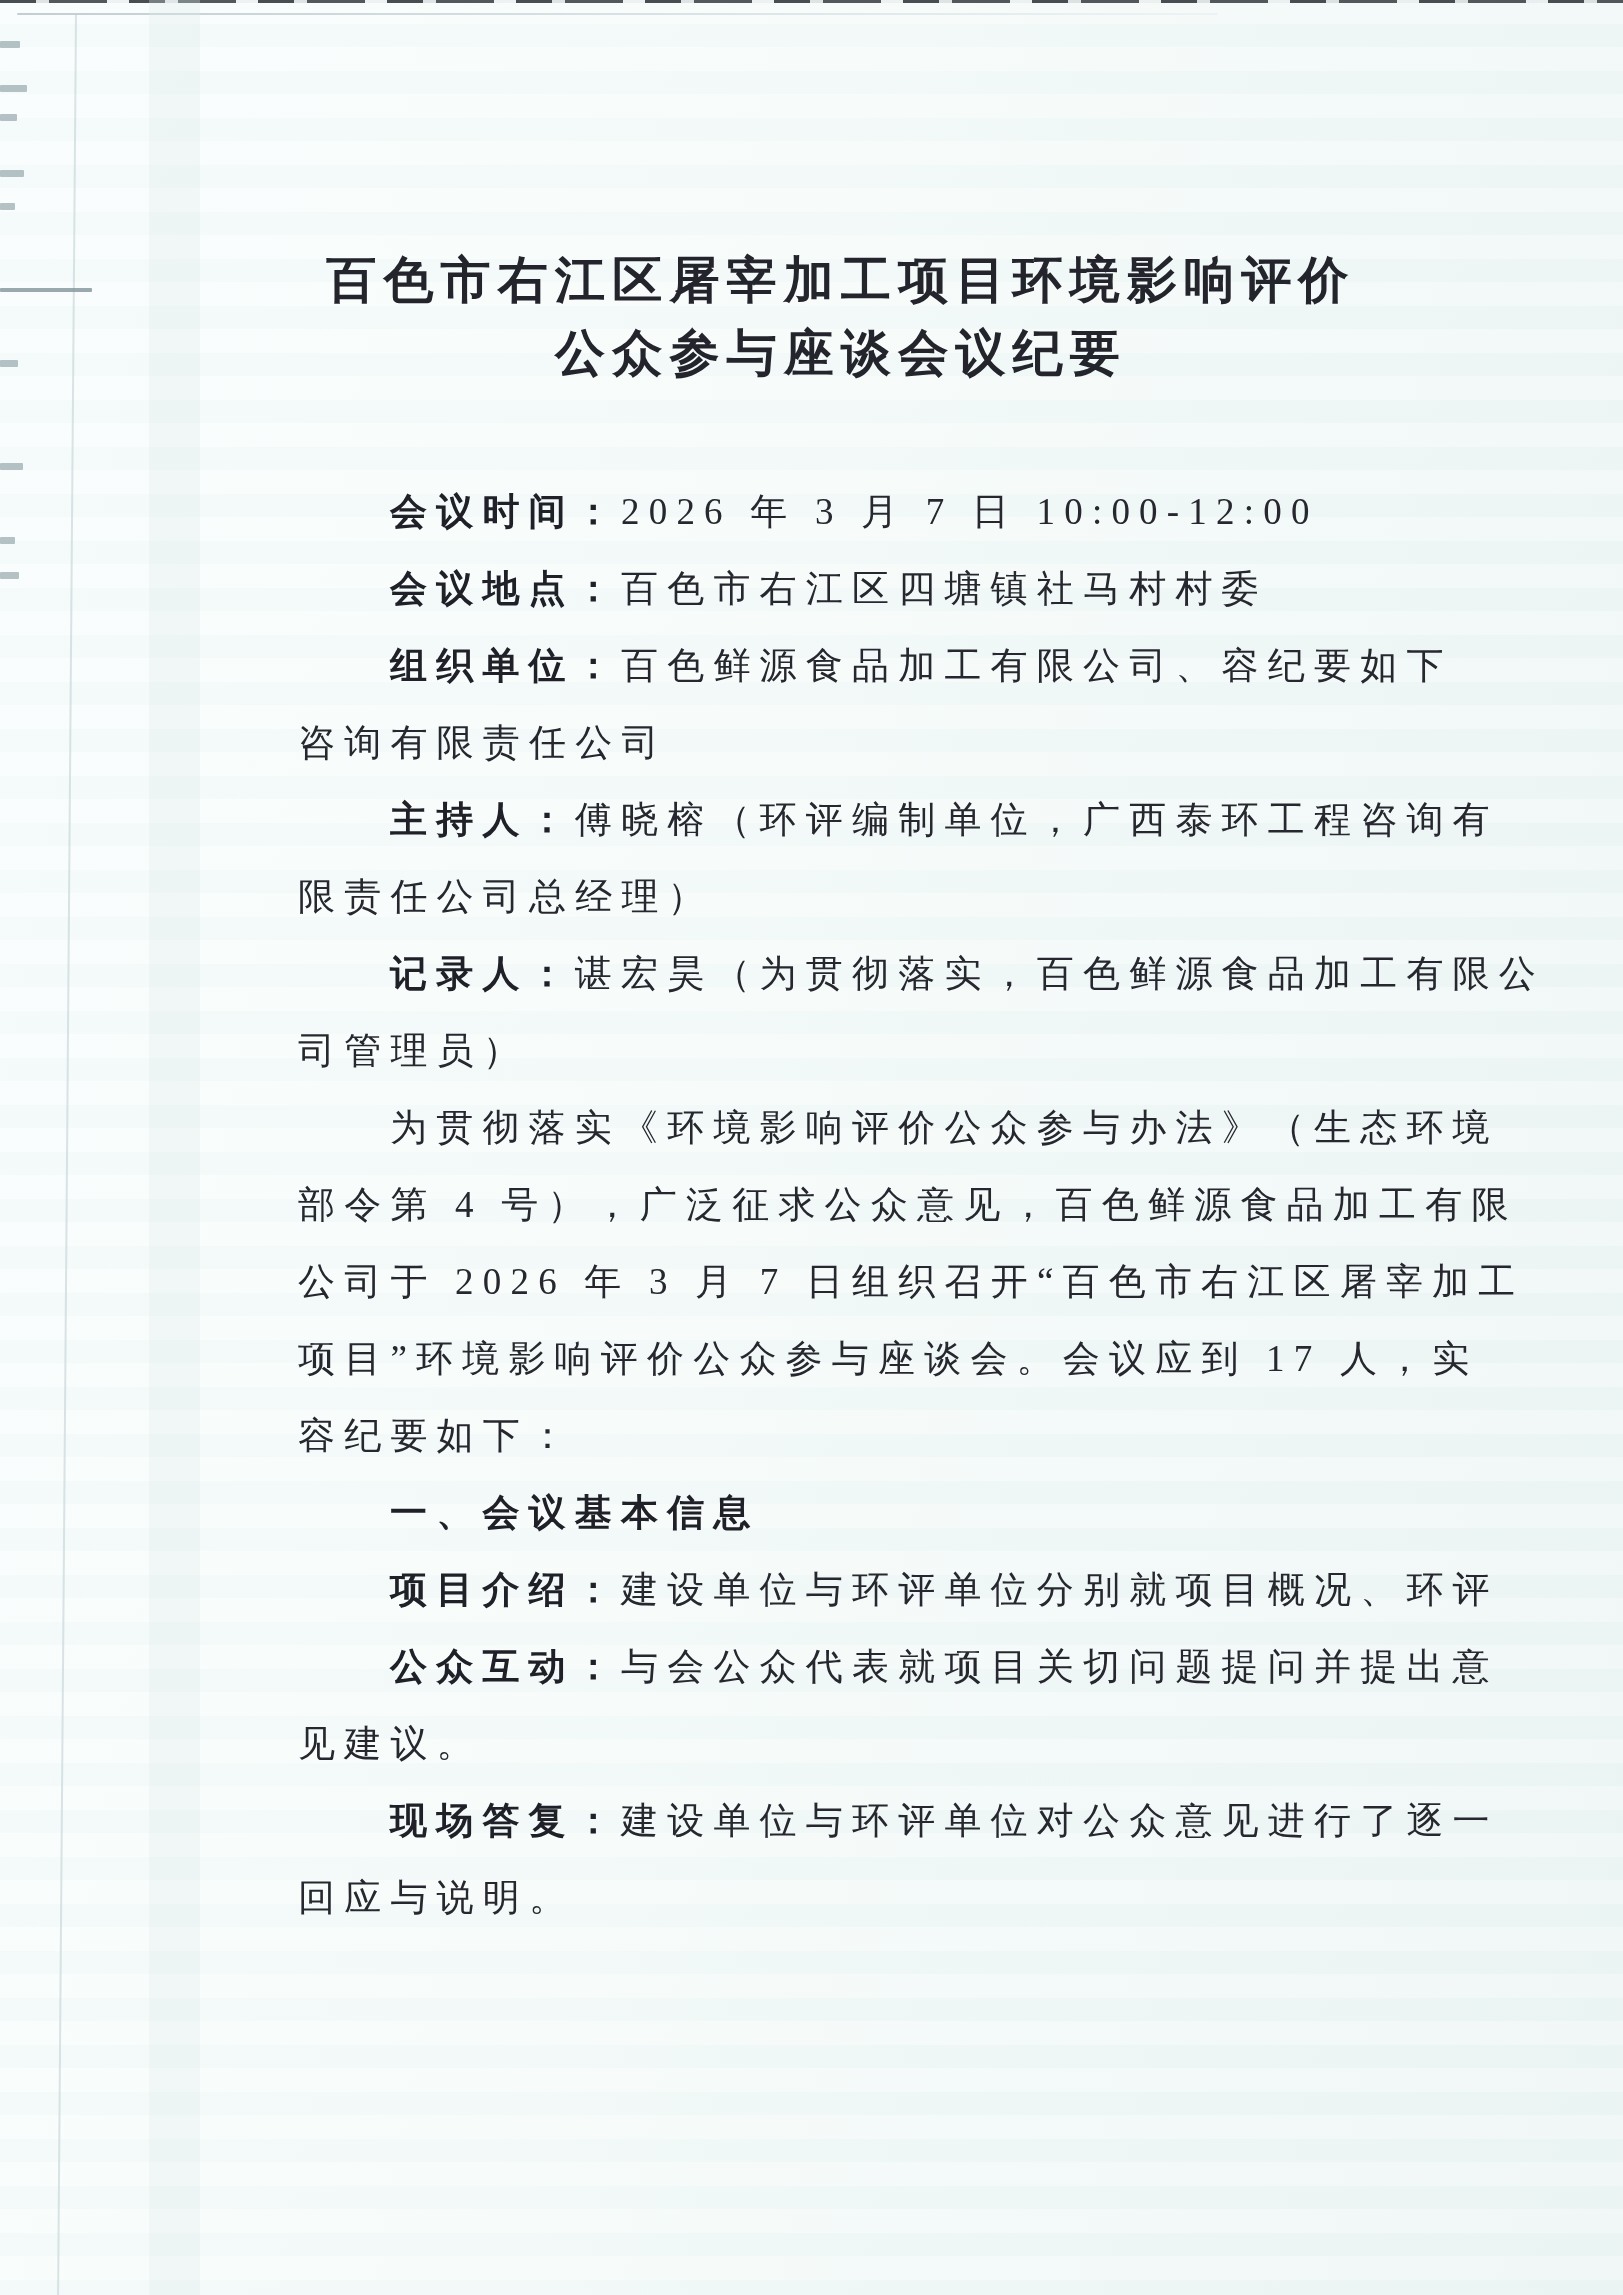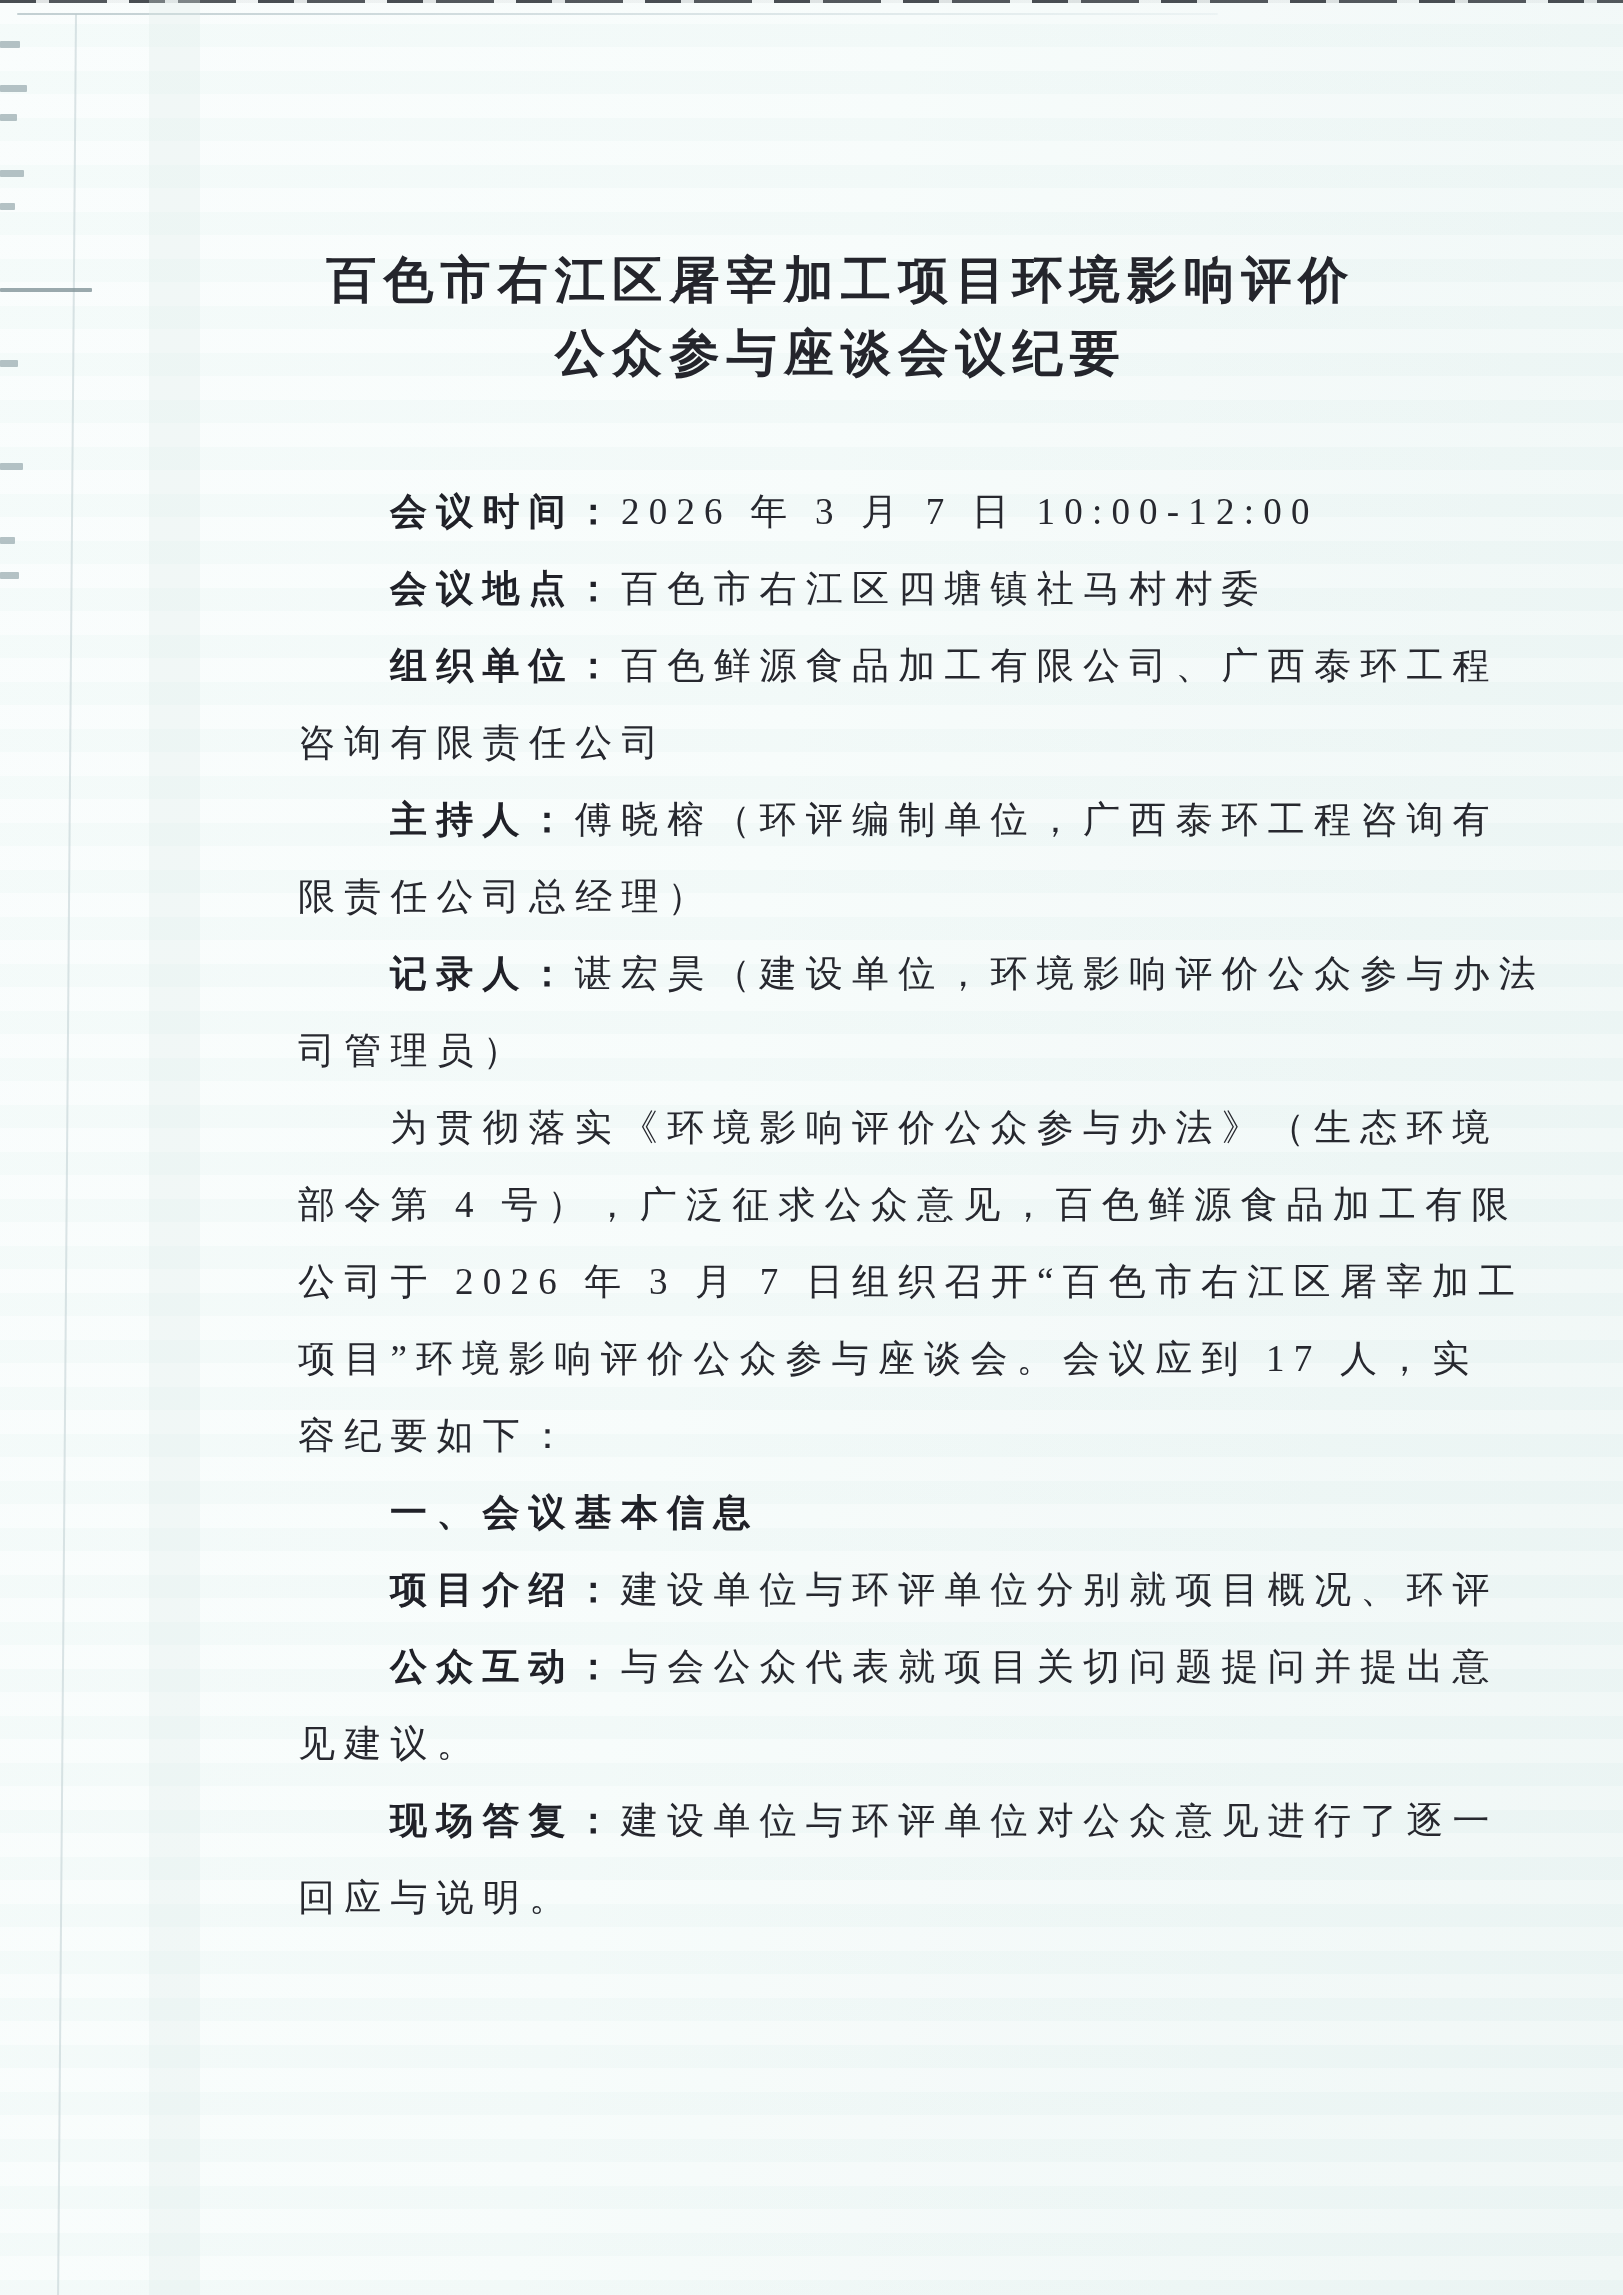--- a/index.html
+++ b/index.html
@@ -114,25 +114,25 @@
   <div class="edge-dash" style="top:572px; width:19.4px;"></div>
 
   <div class="title-block">
     <div class="title-line">百色市右江区屠宰加工项目环境影响评价</div>
     <div class="title-line">公众参与座谈会议纪要</div>
   </div>
 
   <div class="body-block" id="body-lines">
       <div class="line indent"><span class="seg label">会议时间：</span><span class="seg">2026 年 3 月 7 日 10:00-12:00</span></div>
       <div class="line indent"><span class="seg label">会议地点：</span><span class="seg">百色市右江区四塘镇社马村村委</span></div>
-      <div class="line indent"><span class="seg label">组织单位：</span><span class="seg">百色鲜源食品加工有限公司、广西泰环工程</span></div>
+      <div class="line indent"><span class="seg label">组织单位：</span><span class="seg">百色鲜源食品加工有限公司、容纪要如下</span></div>
       <div class="line"><span class="seg">咨询有限责任公司</span></div>
       <div class="line indent"><span class="seg label">主持人：</span><span class="seg">傅晓榕（环评编制单位，广西泰环工程咨询有</span></div>
       <div class="line"><span class="seg">限责任公司总经理）</span></div>
-      <div class="line indent"><span class="seg label">记录人：</span><span class="seg">谌宏昊（建设单位，环境影响评价公众参与办法</span></div>
+      <div class="line indent"><span class="seg label">记录人：</span><span class="seg">谌宏昊（为贯彻落实，百色鲜源食品加工有限公</span></div>
       <div class="line"><span class="seg">司管理员）</span></div>
       <div class="line indent"><span class="seg">为贯彻落实《环境影响评价公众参与办法》（生态环境</span></div>
       <div class="line"><span class="seg">部令第 4 号），广泛征求公众意见，百色鲜源食品加工有限</span></div>
       <div class="line"><span class="seg">公司于 2026 年 3 月 7 日组织召开“百色市右江区屠宰加工</span></div>
       <div class="line"><span class="seg">项目”环境影响评价公众参与座谈会。会议应到 17 人，实</span></div>
       <div class="line"><span class="seg">容纪要如下：</span></div>
       <div class="line indent"><span class="seg label">一、会议基本信息</span></div>
       <div class="line indent"><span class="seg label">项目介绍：</span><span class="seg">建设单位与环评单位分别就项目概况、环评</span></div>
       <div class="line indent"><span class="seg label">公众互动：</span><span class="seg">与会公众代表就项目关切问题提问并提出意</span></div>
       <div class="line"><span class="seg">见建议。</span></div>

